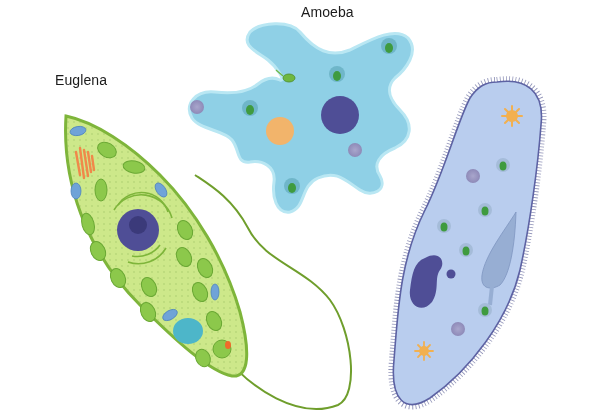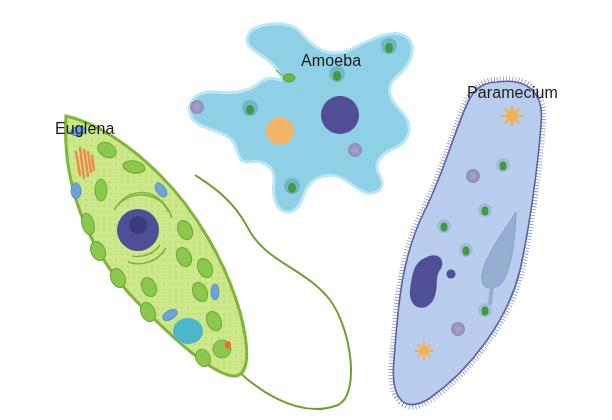--- a/index.html
+++ b/index.html
@@ -1,26 +1,25 @@
 <!DOCTYPE html>
 <html><head>
   <meta charset="utf-8">
   <style>
     html, body { margin: 0; padding: 0; background: #ffffff; }
     body { width: 612px; height: 420px; overflow: hidden; position: relative; }
     .canvas { position: absolute; left: 0; top: 0; width: 612px; height: 420px; }
     .label {
       position: absolute;
       font-family: "Liberation Sans", "DejaVu Sans", sans-serif;
-      font-size: 16px;
+      font-size: 14px;
       font-weight: 500;
       color: #1b1b1b;
       letter-spacing: 0.1px;
       white-space: nowrap;
-      margin-top: 48px;
     }
     svg { position: absolute; left: 0; top: 0; }
   </style>
 </head>
 <body>
 
 <div class="canvas">
 
   <svg width="612" height="420" viewBox="0 0 612 420">
     <defs>
@@ -149,14 +148,13 @@
         <circle cx="485" cy="310" r="7" fill="#a5bcd9"></circle>
           <ellipse cx="485" cy="311" rx="3.5" ry="4.5" fill="#3f9b3f"></ellipse>
       </g>
       <circle cx="473" cy="176" r="7" fill="url(#granule)"></circle>
       <circle cx="458" cy="329" r="7" fill="url(#granule)"></circle>
     </g>
   </svg>
 
   <div class="label" style="left:55px; top:72px;text-align:right;">Euglena</div>
   <div class="label" style="left:301px; top:4px;">Amoeba</div>
-  <div class="label" style="left:467px; top:36px;">Paramecium</div>
 </div>
 
 </body></html>

